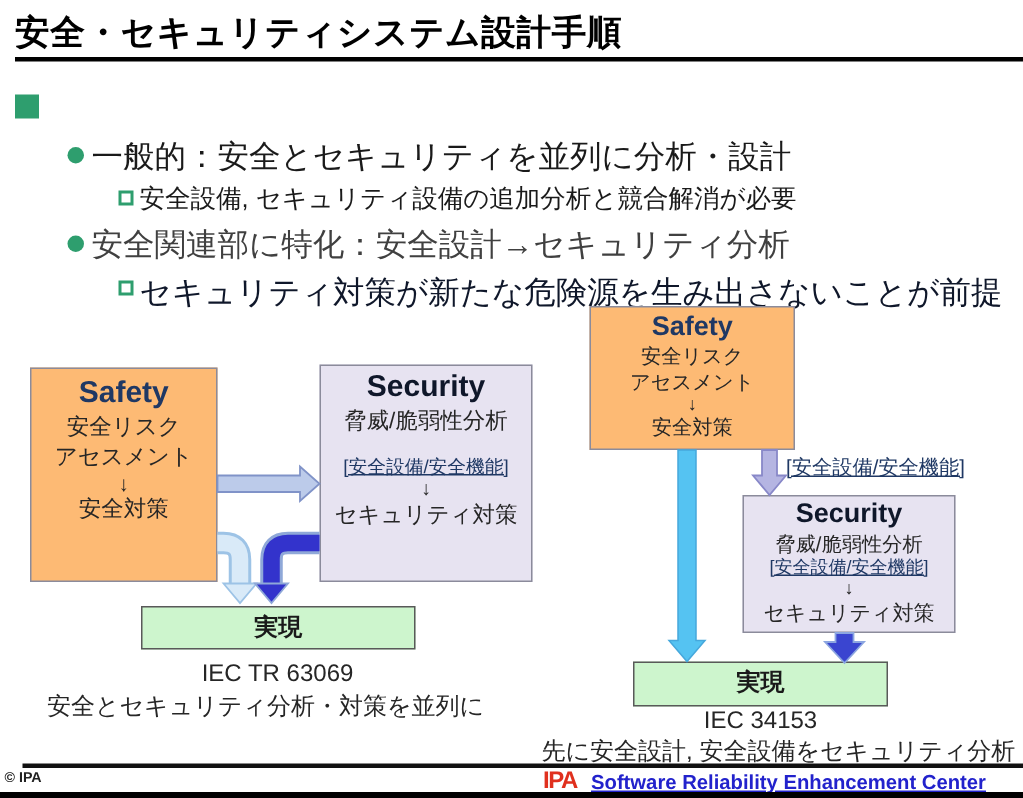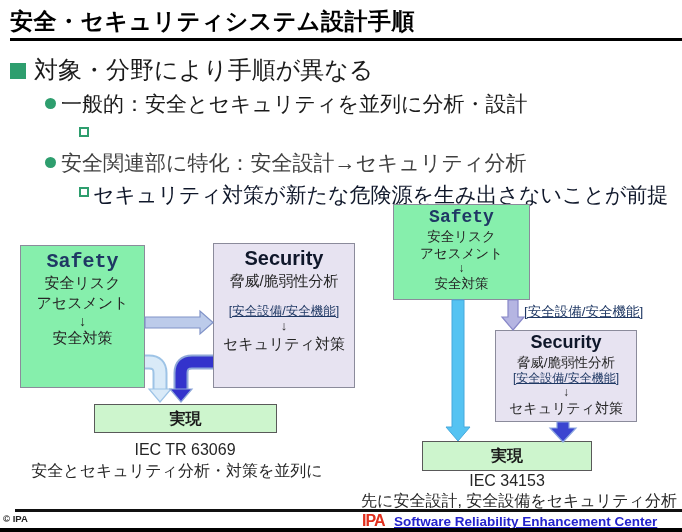--- a/index.html
+++ b/index.html
@@ -21,21 +21,21 @@
   .sq-bullet   { position:absolute; left:10px; top:63px;  width:16px; height:16px; background:#2E9E6E; }
   .cir-bullet  { position:absolute; width:11px; height:11px; border-radius:50%; background:#2E9E6E; }
   .cir1 { left:45px; top:98px; }
   .cir2 { left:45px; top:157px; }
   .hsq-bullet  { position:absolute; width:10px; height:10px; border:2px solid #2E9E6E; background:#fff; }
   .hsq1 { left:79px; top:127px; }
   .hsq2 { left:79px; top:187px; }
 
   
   .dbox { position:absolute; border:1.5px solid #8B8B9B; text-align:center; }
-  .safety-bg   { background:#86efac;font-family:Liberation Mono, monospace; }
+  .safety-bg   { background:#fdba74; }
   .security-bg { background:#E7E3F1; }
 
   .l-safety   { left:20px;  top:245px; width:125px; height:143px; padding-top:3px; }
   .l-security { left:213px; top:243px; width:142px; height:145px; padding-top:2px; }
   .r-safety   { left:393px; top:204px; width:137px; height:96px;  padding-top:1px; }
   .r-security { left:495px; top:330px; width:142px; height:92px; }
 
   .box-title-safety   { font-weight:bold; color:#1F3864; }
   .box-title-security { font-weight:bold; color:#0f172a; }
   .l-safety  .box-title-safety   { font-size:20px; line-height:26px; }
@@ -85,26 +85,26 @@
 </style>
 </head>
 <body>
 
 <div id="slide">
 
   <div class="title">安全・セキュリティシステム設計手順</div>
   <div class="title-rule"></div>
 
   <span class="sq-bullet"></span>
-  <div class="h1-line">対象・分野により手順が異なる</div>
 
   <span class="cir-bullet cir1"></span>
   <div class="b-line1">一般的：安全とセキュリティを並列に分析・設計</div>
 
   <span class="hsq-bullet hsq1"></span>
+  <div class="s-line1">安全設備, セキュリティ設備の追加分析と競合解消が必要</div>
 
   <span class="cir-bullet cir2"></span>
   <div class="b-line2">安全関連部に特化：安全設計→セキュリティ分析</div>
 
   <span class="hsq-bullet hsq2"></span>
   <div class="s-line2">セキュリティ対策が新たな危険源を生み出さないことが前提</div>
 
   <div class="dbox safety-bg l-safety">
     <div class="box-title-safety">Safety</div>
     <div class="bline">安全リスク</div>

